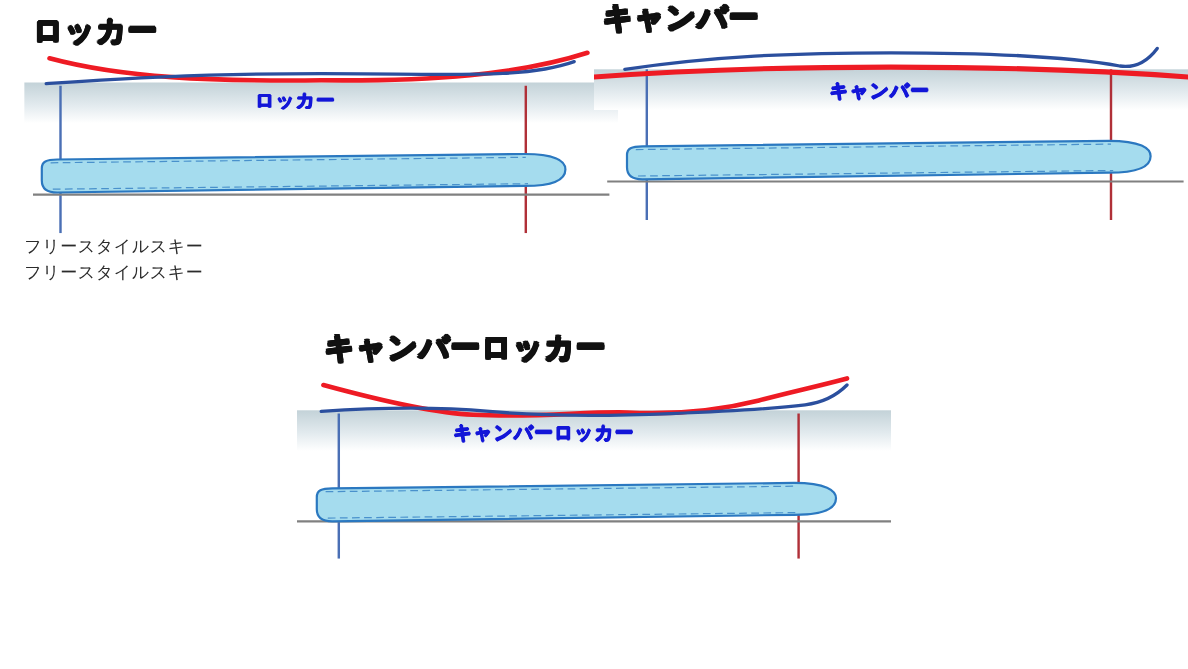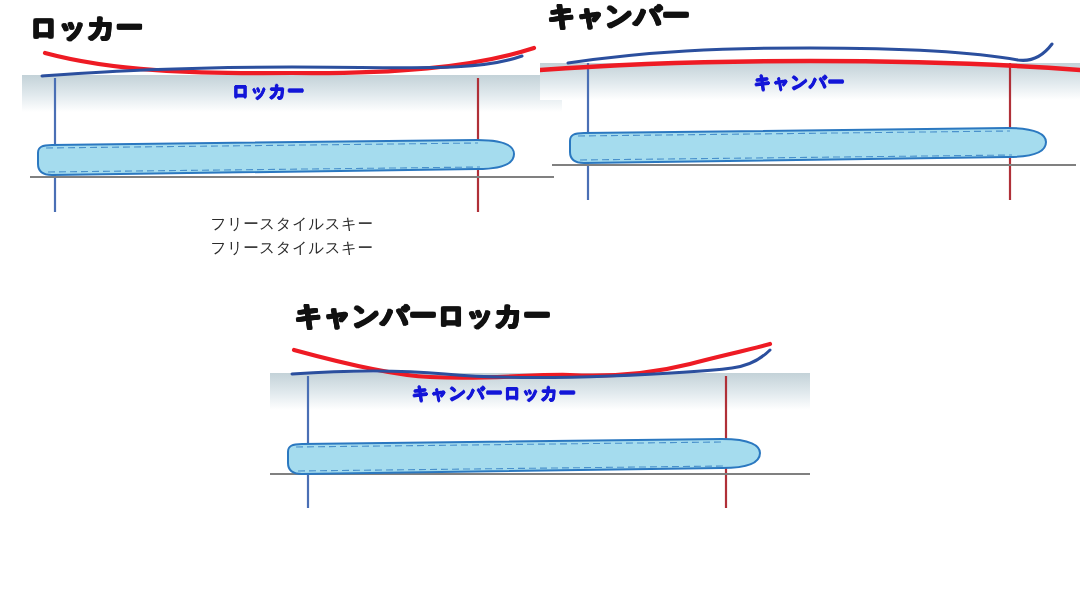--- a/index.html
+++ b/index.html
@@ -69,21 +69,20 @@
       0.7px 0 0 #1316d8, -0.7px 0 0 #1316d8,
       0 0.7px 0 #1316d8, 0 -0.7px 0 #1316d8;
     white-space: nowrap;
     z-index: 5;
   }
 
   .caption {
     position: absolute;
     width: 540px;
     left: 0;
-    text-align: center;
     font-family: "DejaVu Sans", "Liberation Sans", sans-serif;
     font-size: 15.5px;
     line-height: 24px;
     color: #2b2b2b;
     letter-spacing: 0.5px;
   }
   #panel-rocker .caption { top: 200px; }
   #panel-camber .caption { top: 200px; }
   #panel-cr     .caption { top: 220px; }
   .caption div { white-space: nowrap; }

